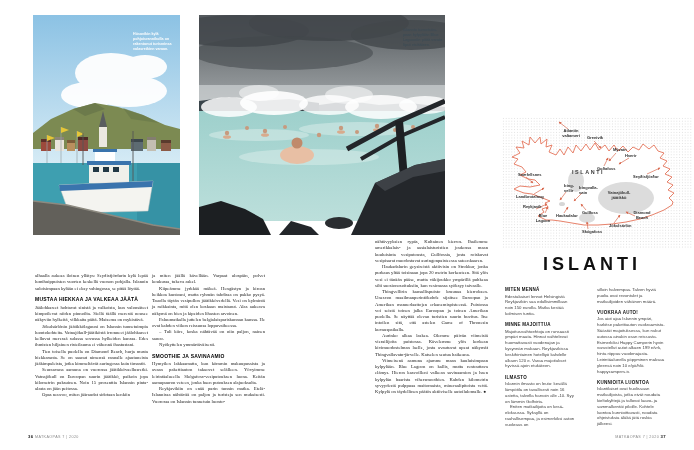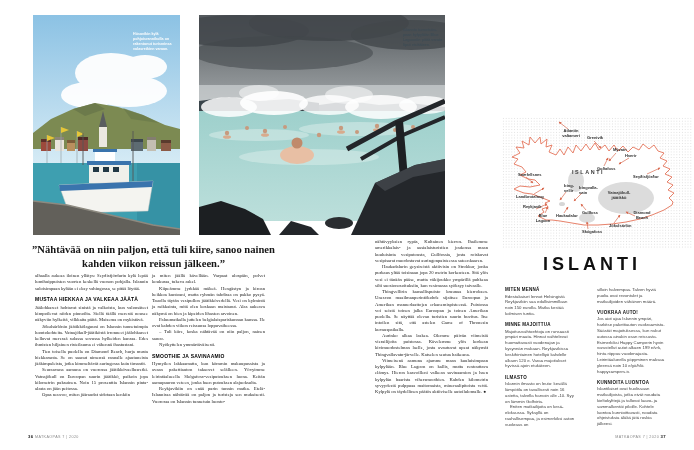--- a/index.html
+++ b/index.html
@@ -233,21 +233,20 @@
       <path d="M0,220 L0,192 L22,186 L46,194 L64,204 L72,220 Z" fill="#1c1f22"></path>
       <path d="M80,220 L92,206 L112,212 L120,220 Z" fill="#23262a"></path>
       <ellipse cx="140" cy="208" rx="14" ry="6" fill="#2a2d30"></ellipse>
     </svg>
     <div class="caption caption-lagoon">Islannin tunnetuim-
 paan kylpylään Blue
 Lagooniin pitää varata
 liput etukäteen.</div>
   </div>
 
-  <div class="pull-quote">”Nähtävää on niin paljon, että tuli kiire, sanoo nainen kahden viikon reissun jälkeen.”</div>
 
   <div class="col col1">
       <p class="col-p">alhaalla aukeaa iloinen yllätys: Seydisfjördurin kylä lepää lumihuippuisten vuorten keskellä vuonon pohjalla. Islannin suloisimpaan kylään ei eksy vahingossa, se pitää löytää.</p>
       <h4 class="col-h">MUSTAA HIEKKAA JA VALKEAA JÄÄTÄ</h4>
       <p class="col-p">Jäälohkareet hohtavat sinistä ja valkoista, kun valonsäteet kimpoilevat niiden pinnoilta. Siellä täällä merestä nousee näkyviin hylkeitä, vilkkaita päitä. Maisema on mykistävä.</p>
       <p class="col-p">Jökulsárlónin jäätikkölaguuni on Islannin tunnetuimpia luontokohteita. Vatnajökull-jäätiköstä irronneet jäälohkareet kelluvat meressä sulassa sovussa hylkeiden kanssa. Edes ihmisten hiljainen risteilauma ei vähennä ihastustani.</p>
       <p class="col-p">Tien toisella puolella on Diamond Beach, hurja musta hiekkaranta. Se on saanut nimensä rannalle ajautuneista jääkimpaleista, jotka kimmeltävät auringossa kuin timantit.</p>
       <p class="col-p">Seuraavana aamuna on vuorossa jäätikkövaellusretki. Vatnajökull on Euroopan suurin jäätikkö, paikoin jopa kilometrin paksuinen. Noin 15 prosenttia Islannin pinta-alasta on jään peitossa.</p>
       <p class="col-p">Opas neuvoo, miten jääraudat sidotaan kenkiin</p>
     </div>

